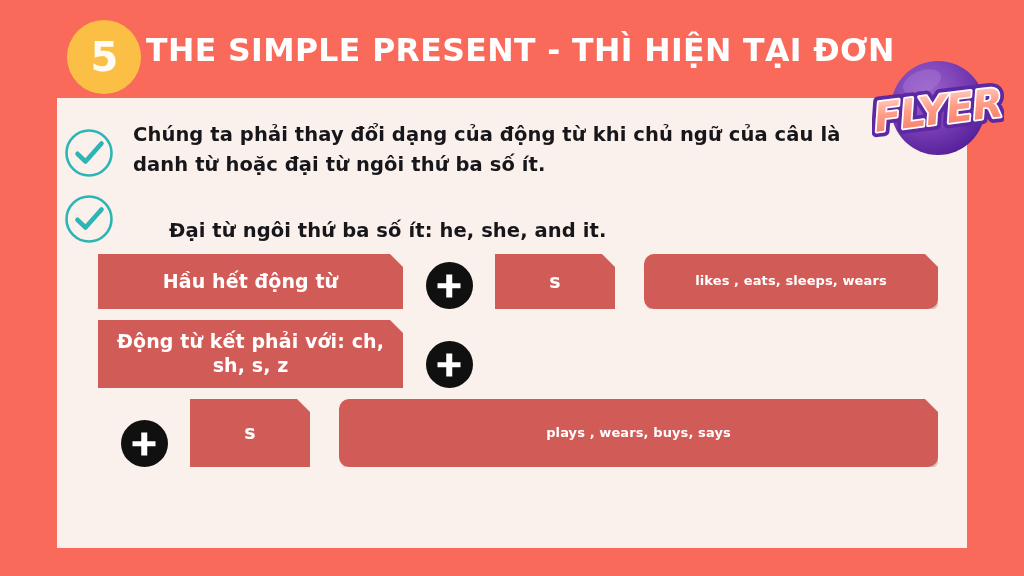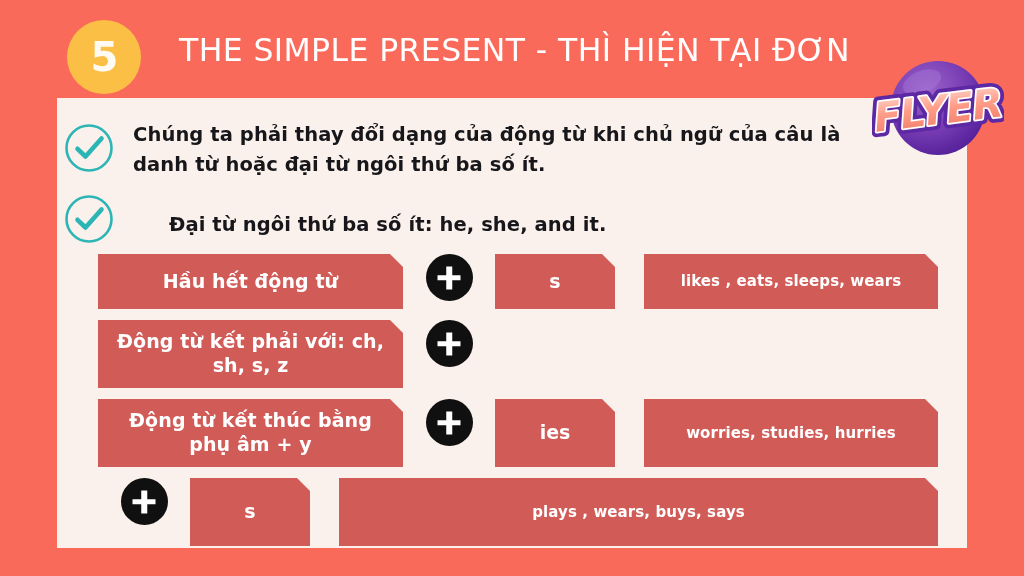--- a/index.html
+++ b/index.html
@@ -42,25 +42,25 @@
     font-weight: bold;
     display: flex;
     align-items: center;
     justify-content: center;
     line-height: 1;
     letter-spacing: -1px;
   }
 
   .slide-title {
     position: absolute;
-    left: 179px;
+    left: 146px;
     top: 33px;
     color: #ffffff;
     font-size: 31.5px;
-    font-weight: normal;
+    font-weight: bold;
     letter-spacing: 0.4px;
     white-space: nowrap;
     line-height: 1.1;
   }
 
   
   .flyer-logo {
     position: absolute;
     right: 20px;
     top: 52px;
@@ -81,21 +81,21 @@
 
   
   .bullets {
     position: absolute;
     left: 0; top: 18px;
     width: 100%;
   }
 
   .bullet {
     display: flex;
-    align-items: center;
+    align-items: flex-end;
     padding-left: 6px;
   }
 
   .bullet + .bullet { margin-top: 14px; gap: 36px; }
 
   .check-icon {
     flex: 0 0 auto;
     width: 52px;
     height: 52px;
     margin-right: 18px;
@@ -116,21 +116,21 @@
   
   .rules {
     position: absolute;
     left: 41px;
     top: 156px;
     width: 840px;
   }
 
   .rule-row {
     display: flex;
-    align-items: flex-start;
+    align-items: flex-end;
     margin-bottom: 11px;
   }
 
   .chip {
     background: #d15b57;
     color: #ffffff;
     font-weight: bold;
     display: flex;
     align-items: center;
     justify-content: center;
@@ -181,22 +181,23 @@
   }
 
   .chip-suffix {
     width: 120px;
     font-size: 19px;
     margin-right: 29px;
   }
 
   .chip-example {
     flex: 1 1 auto;
-    font-size: 15px;
+    font-size: 13px;
     letter-spacing: 0.1px;
+    border-radius: 10px;
   }
 
   
   .row-1 .chip { height: 55px; }
   .row-2 .chip, .row-3 .chip, .row-4 .chip { height: 68px; }
 </style>
 </head>
 <body>
 
 <div class="slide">
@@ -267,28 +268,20 @@
         <div class="chip chip-example">likes , eats, sleeps, wears</div>
       </div>
 
       <div class="rule-row row-2">
         <div class="chip chip-rule">Động từ kết phải với: ch, sh, s, z</div>
         <div class="plus-wrap">
           <div class="plus-circle"></div>
         </div>
       </div>
 
-      <div class="rule-row row-3">
-        <div class="chip chip-rule">Động từ kết thúc bằng phụ âm + y</div>
-        <div class="plus-wrap">
-          <div class="plus-circle"></div>
-        </div>
-        <div class="chip chip-suffix">ies</div>
-        <div class="chip chip-example">worries, studies, hurries</div>
-      </div>
 
       <div class="rule-row row-4">
         <div class="plus-wrap">
           <div class="plus-circle"></div>
         </div>
         <div class="chip chip-suffix">s</div>
         <div class="chip chip-example">plays , wears, buys, says</div>
       </div>
 
     </div>

